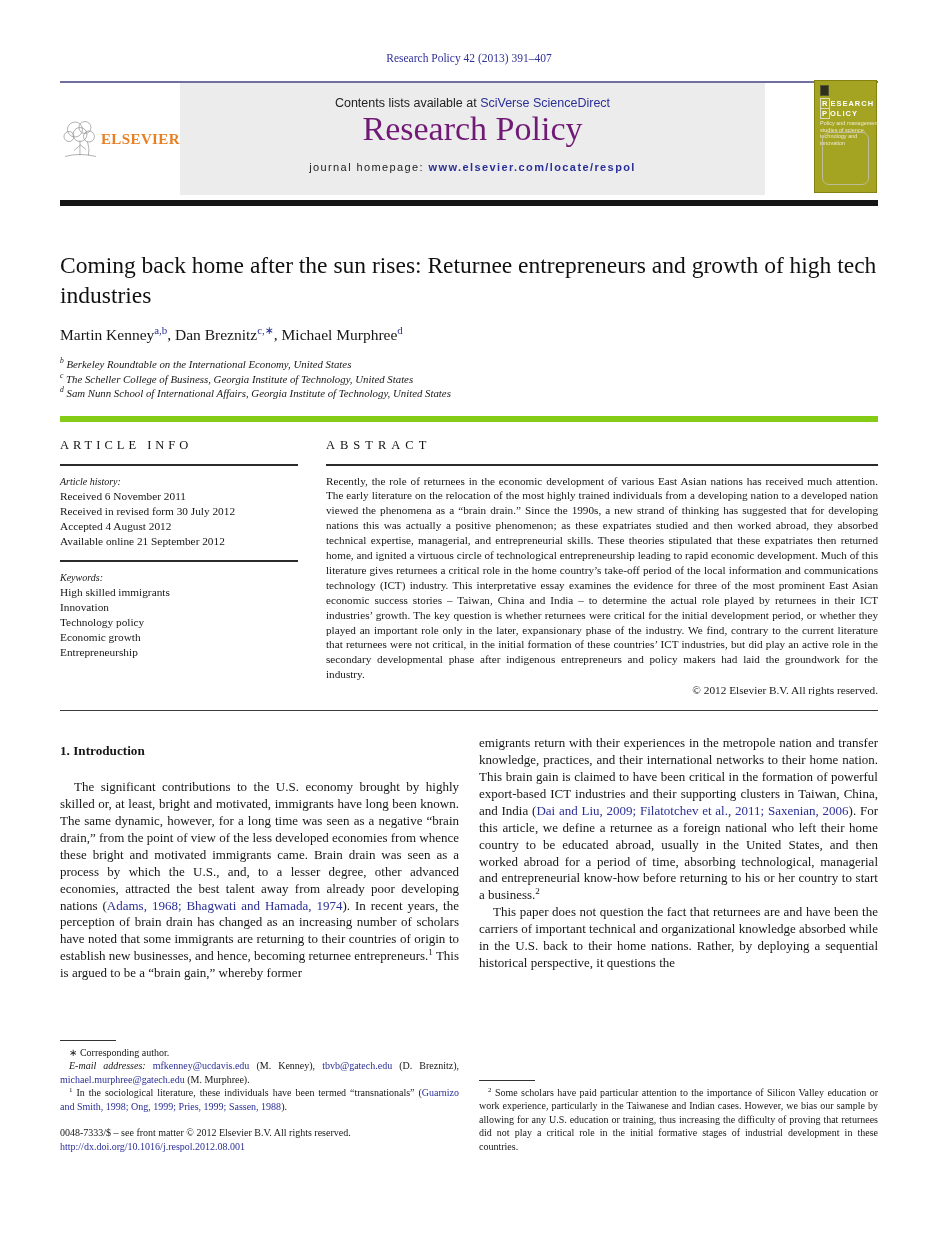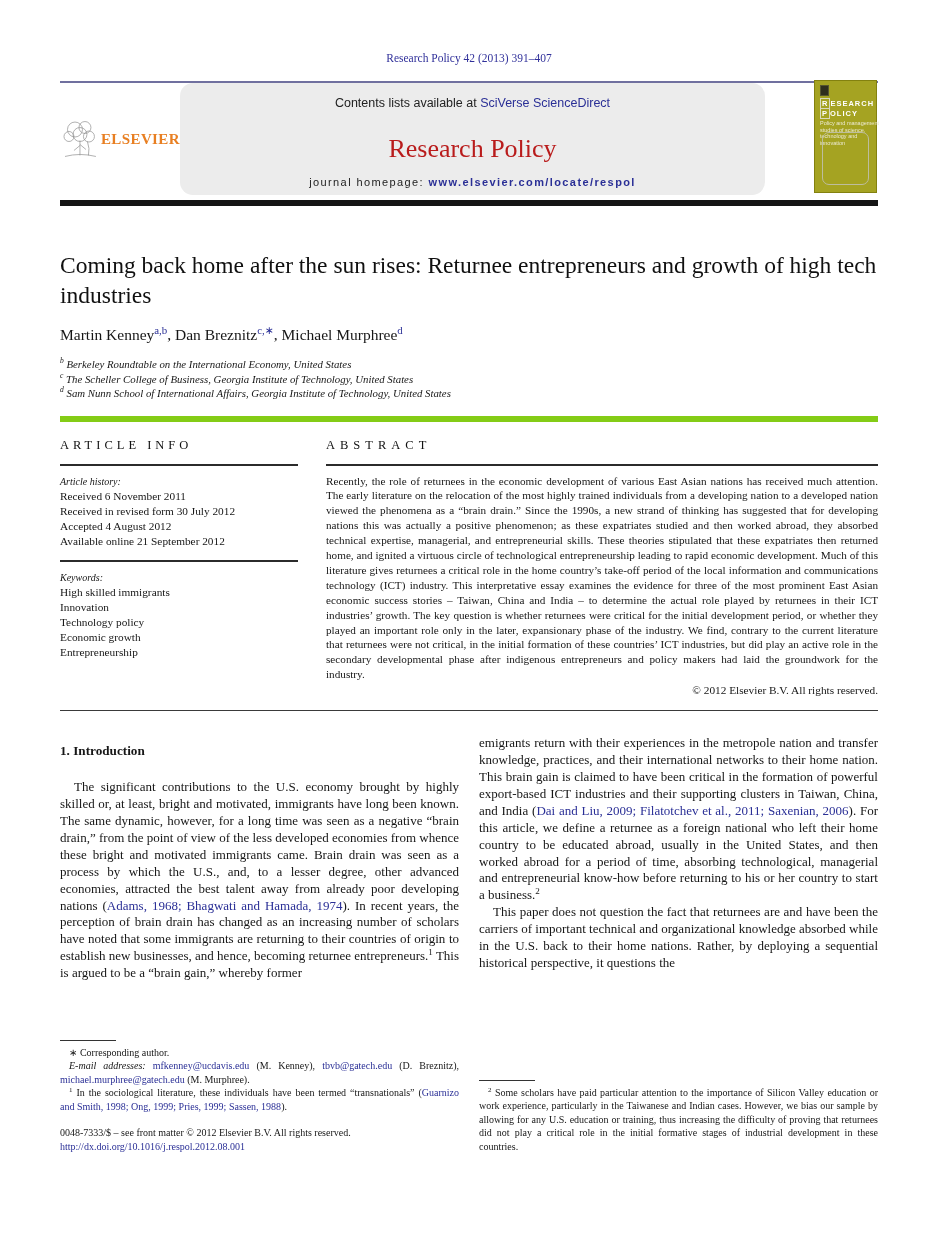--- a/index.html
+++ b/index.html
@@ -15,24 +15,24 @@
   body{
     width:926px;height:1234px;position:relative;overflow:hidden;background:#fff;
     font-family:"Liberation Serif", serif;color:var(--ink);
   }
   .sheet{position:absolute;left:60px;top:0;width:818px;}
   .citation{margin-top:52px;text-align:center;font-size:11.5px;color:#30309a;}
   .top-rule{height:2px;background:#70709f;margin-top:17px;}
   .header-flex{display:flex;height:112px;}
   .logo-col{width:120px;display:flex;flex-direction:row;align-items:center;justify-content:flex-end;padding-bottom:1px;}
   .elsevier-text{font-size:15px;font-weight:bold;color:var(--orange);letter-spacing:.4px;margin-top:1px;}
-  .banner{flex:1;background:var(--banner);display:flex;flex-direction:column;align-items:center;padding-top:13px;border-radius:13px;}
+  .banner{flex:1;background:var(--banner);display:flex;flex-direction:column;align-items:center;padding-top:13px;}
   .contents-line{font-family:"Liberation Sans",sans-serif;font-size:12.5px;color:#222;}
-  .journal-title{font-size:26px;margin-top:24px;color:#b91c1c;}
-  .homepage-line{margin-top:auto;padding-bottom:7px;font-family:"Liberation Sans",sans-serif;font-size:11px;letter-spacing:1.4px;color:#222;}
+  .journal-title{font-size:34px;margin-top:0;color:#701a75;}
+  .homepage-line{margin-top:auto;padding-bottom:22px;font-family:"Liberation Sans",sans-serif;font-size:11px;letter-spacing:1.4px;color:#222;}
   .homepage-line .lnk{font-weight:bold;}
   .cover-col{width:113px;position:relative;}
   .cover{position:absolute;right:1px;top:-3px;width:63px;height:113px;background:var(--olive);border:1px solid var(--olive-border);padding:4px 5px;}
   .cover-mini-icon{width:9px;height:11px;background:#2f2f1d;border:1px solid #55552f;}
   .cover-word{font-family:"Liberation Sans",sans-serif;font-weight:bold;font-size:7.5px;line-height:9px;color:#fff;letter-spacing:1px;margin-top:1px;}
   .cover-word:first-letter{border:1px solid #d9d9bd;padding:0 1px;}
   .cover-title-wrap{margin-top:3px;}
   .cover-subtitle{margin-top:2px;font-family:"Liberation Sans",sans-serif;font-size:5.5px;line-height:6.5px;color:#ecead2;width:60px;}
   .cover-roundbox{position:absolute;left:7px;right:7px;top:51px;bottom:7px;border:1px solid #bdbd9e;border-radius:7px;}
   .black-bar{height:6px;background:#151515;margin-top:5px;}

